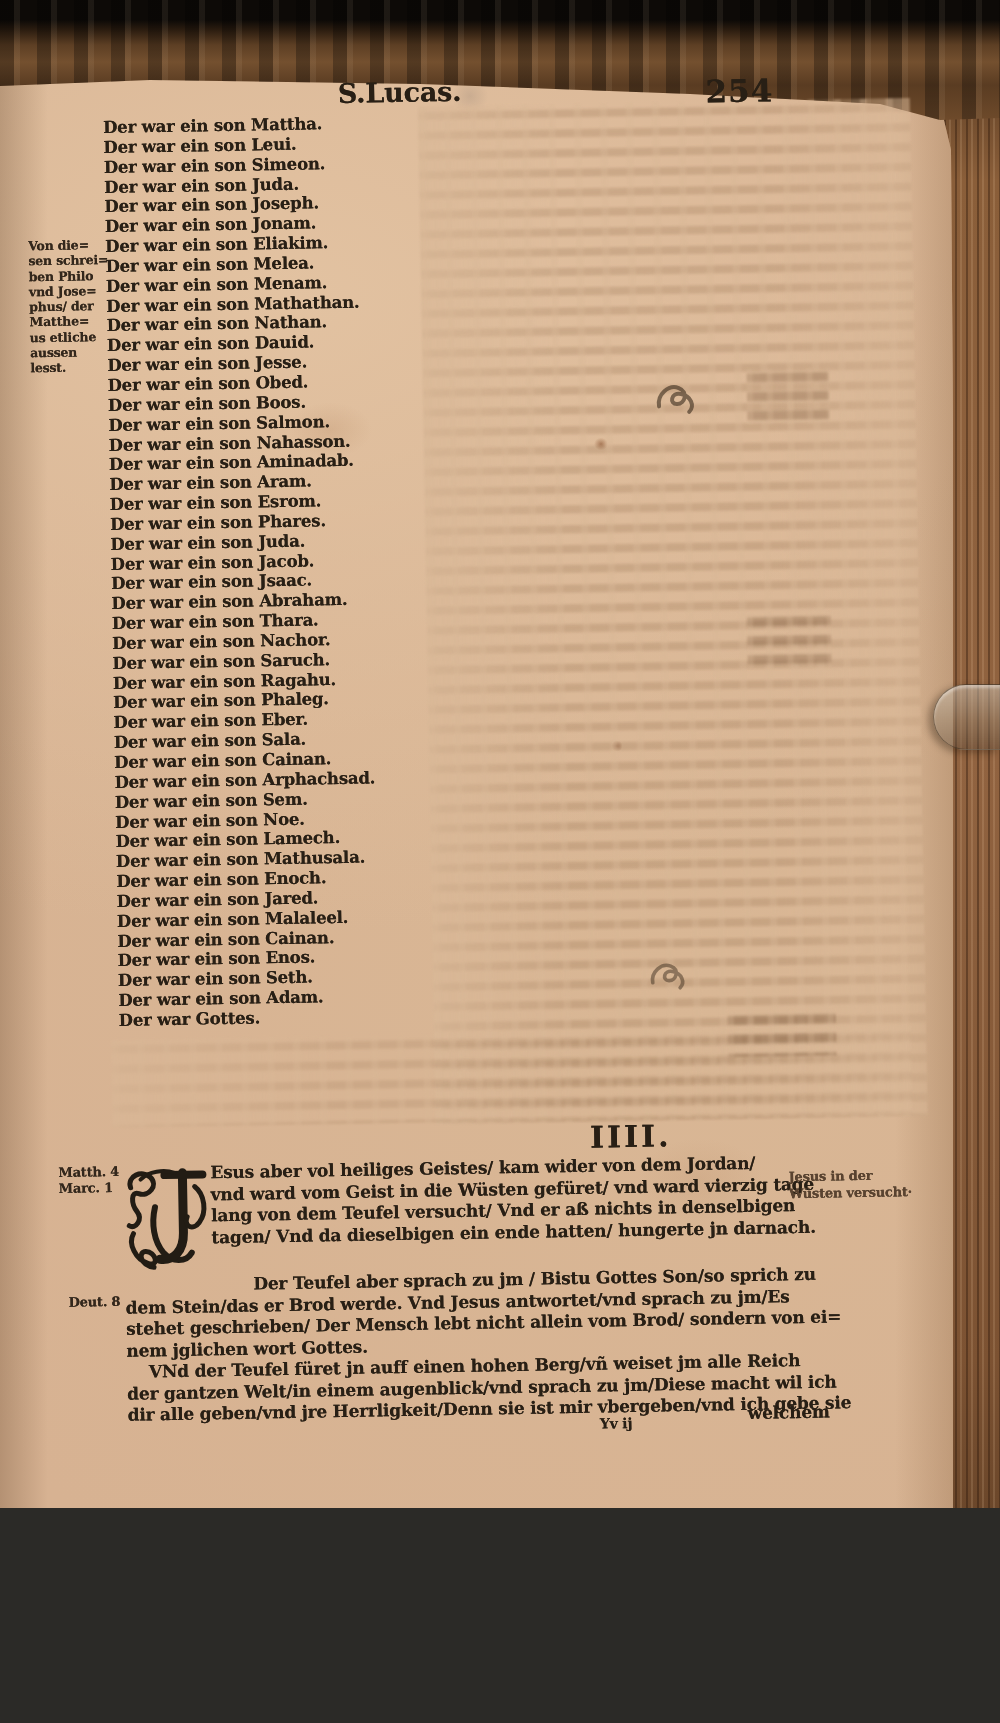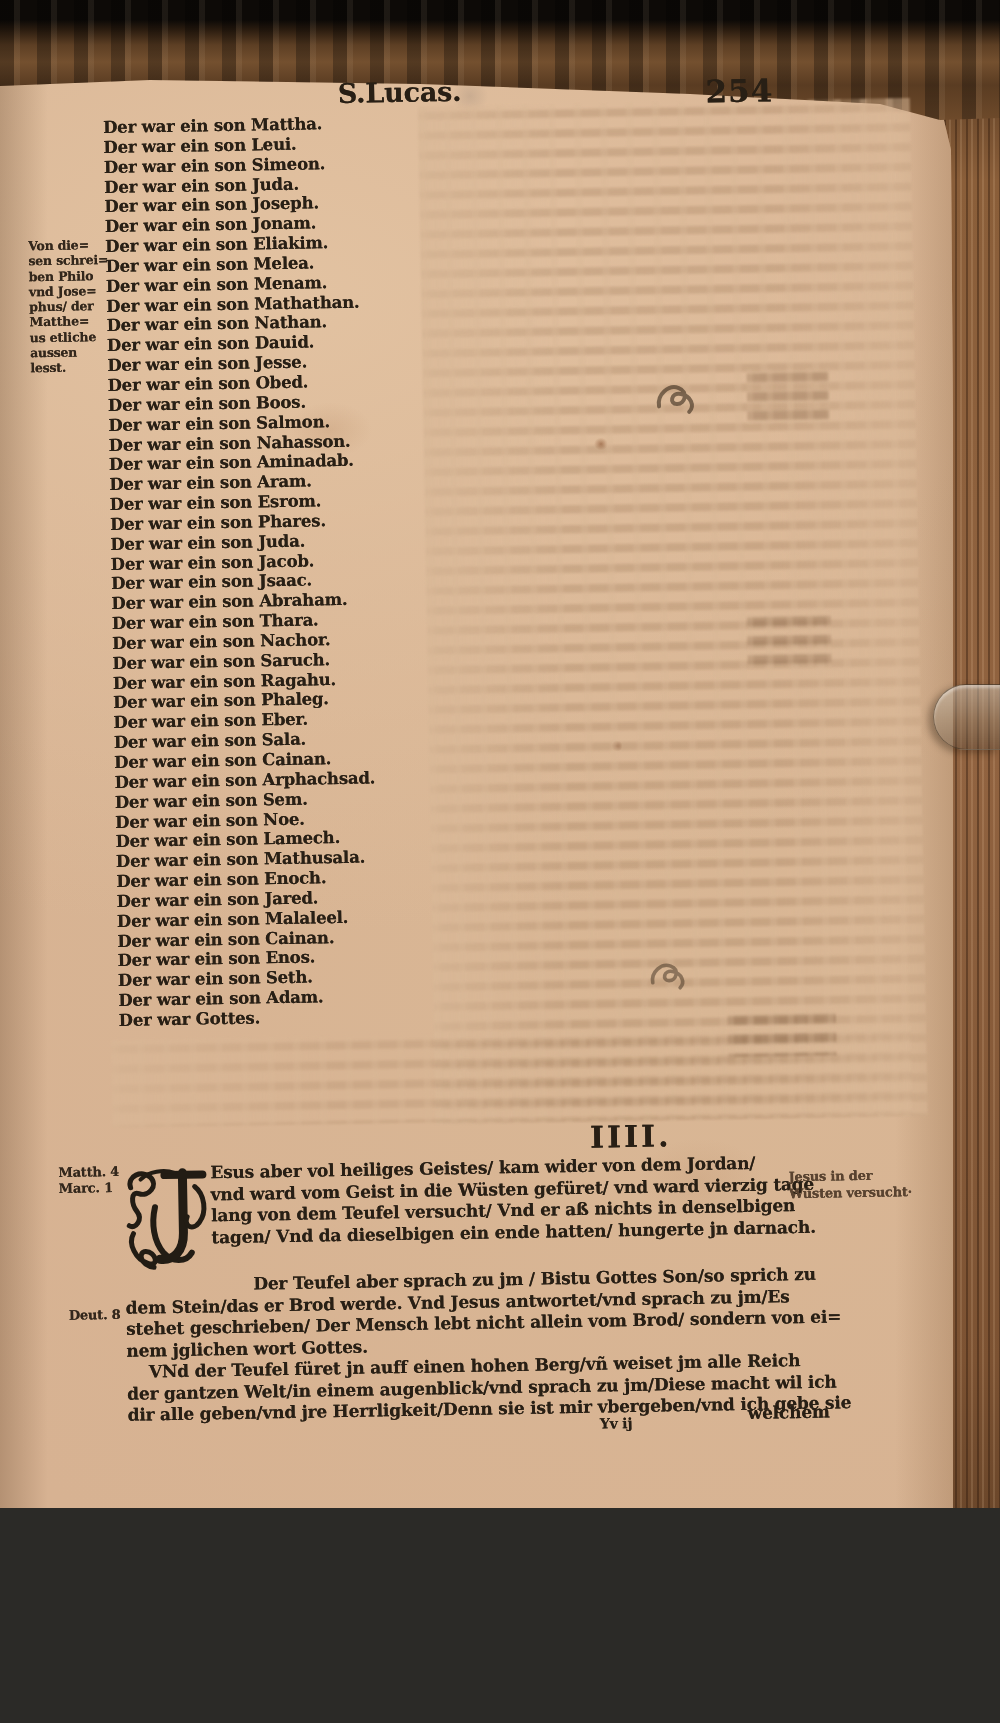--- a/index.html
+++ b/index.html
@@ -66,21 +66,21 @@
   .para1{left:192px;top:1164px;width:600px;}
   .para2{left:105px;top:1276px;width:700px;}
   .para2 div:first-child{padding-left:128px;}
   .para3{left:105px;top:1362px;width:700px;}
   .para3 div:first-child{padding-left:22px;}
   .sig{left:577px;top:1424px;font-size:14px;}
   .catchword{left:725px;top:1414px;font-size:17px;}
 
   .refs-top{left:40px;top:1164px;width:90px;font-size:13px;line-height:16px;color:#33271c;}
   .refs-top div{position:static;}
-  .ref-deut{left:48px;top:1294px;font-size:13px;color:#33271c;margin-top:13px;}
+  .ref-deut{left:48px;top:1294px;font-size:13px;color:#33271c;}
   .mn-right{left:770px;top:1180px;width:150px;font-size:13px;line-height:17px;color:#5a4330;}
   .mn-right div{position:static;}
 
   
   .ghost{filter:blur(1.1px);opacity:.95;
     background-image:
       repeating-linear-gradient(90deg, rgba(217,184,151,.38) 0 7px, rgba(217,184,151,0) 7px 26px),
       linear-gradient(to right, rgba(217,184,151,.75), rgba(217,184,151,0) 28%, rgba(217,184,151,0) 72%, rgba(217,184,151,.55)),
       repeating-linear-gradient(to bottom, rgba(122,84,52,0) 0 4px, rgba(122,84,52,.20) 7px 12px, rgba(122,84,52,0) 15px 19.8px);}
   .ghost-main{left:418px;top:112px;width:492px;height:1018px;}

